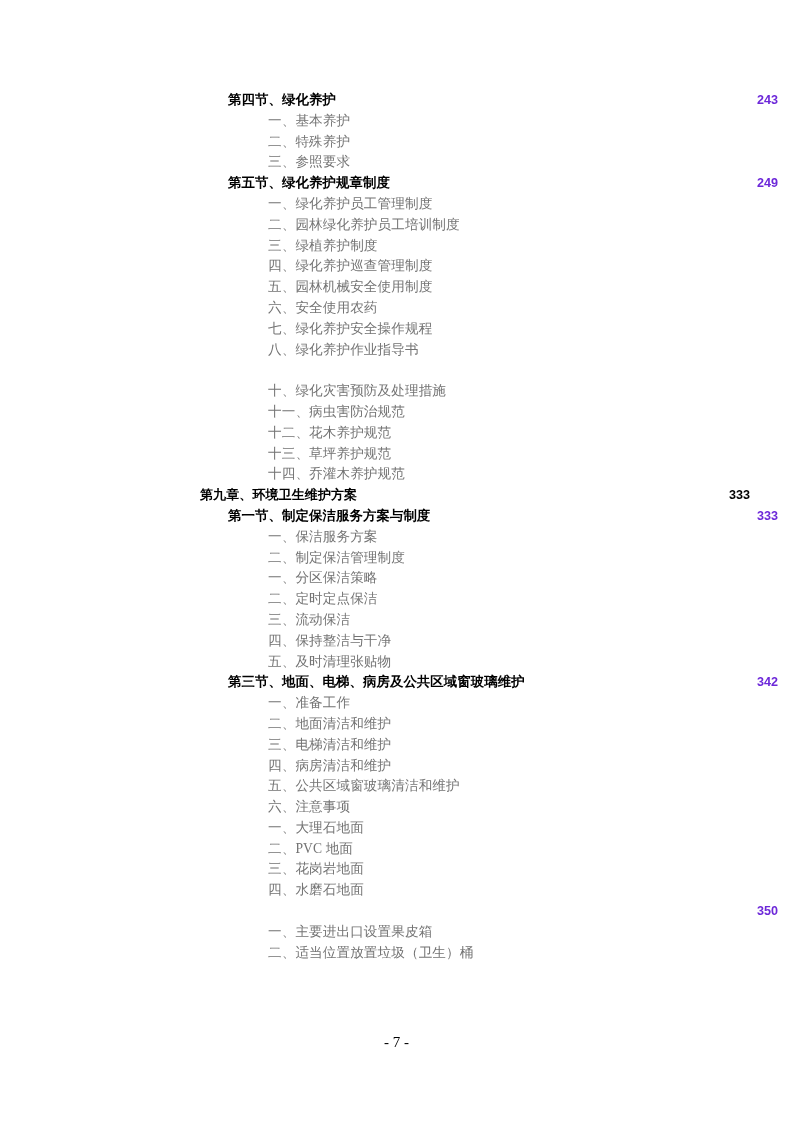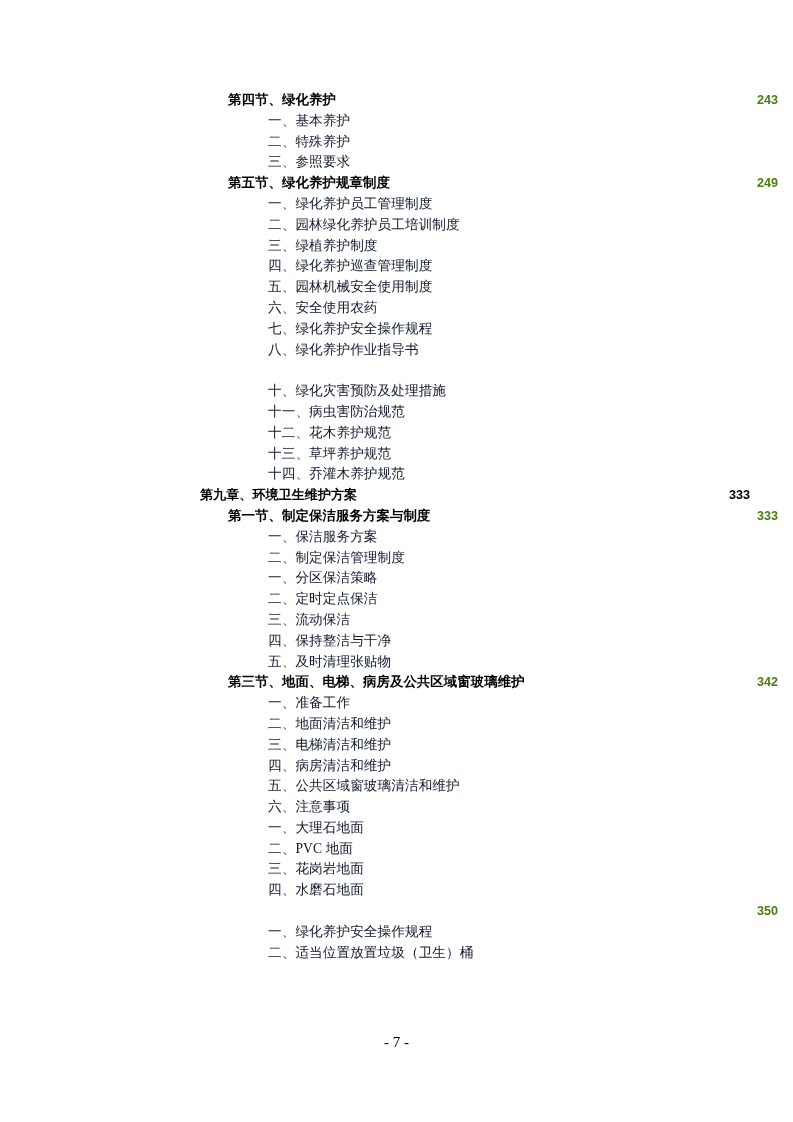--- a/index.html
+++ b/index.html
@@ -95,37 +95,37 @@
     font-weight: bold;
   }
   .lvl-section .toc-title {
     font-family: "Liberation Sans", "DejaVu Sans", sans-serif;
     font-size: 13.4px;
     font-weight: bold;
     color: #000;
   }
   .lvl-section .toc-page {
     font-weight: bold;
-    color: #4d7c0f;
+    color: #6d28d9;
   }
   .lvl-section .toc-dots::after {
     font-weight: bold;
     color: #000;
     letter-spacing: 0.35px;
   }
 
   
   .lvl-item {
     margin-left: 68px;
     font-weight: normal;
   }
   .lvl-item .toc-title {
     font-family: "Liberation Serif", "DejaVu Serif", serif;
     font-size: 13.6px;
-    color: #0f172a;
+    color: #737373;
   }
   .lvl-item .toc-page {
     color: #1a1a1a;
   }
   .lvl-item .toc-dots::after {
     color: #555;
   }
 
   #footer {
     position: absolute;
@@ -336,21 +336,21 @@
       <div class="toc-row lvl-item">
         <span class="toc-title">四、水磨石地面</span>
         <span class="toc-dots"></span>
         <span class="toc-page">348</span>
       </div>
       <div class="toc-row lvl-section">
         <span class="toc-dots"></span>
         <span class="toc-page">350</span>
       </div>
       <div class="toc-row lvl-item">
-        <span class="toc-title">一、绿化养护安全操作规程</span>
+        <span class="toc-title">一、主要进出口设置果皮箱</span>
         <span class="toc-dots"></span>
         <span class="toc-page">350</span>
       </div>
       <div class="toc-row lvl-item">
         <span class="toc-title">二、适当位置放置垃圾（卫生）桶</span>
         <span class="toc-dots"></span>
         <span class="toc-page">350</span>
       </div>
     </div>
 

